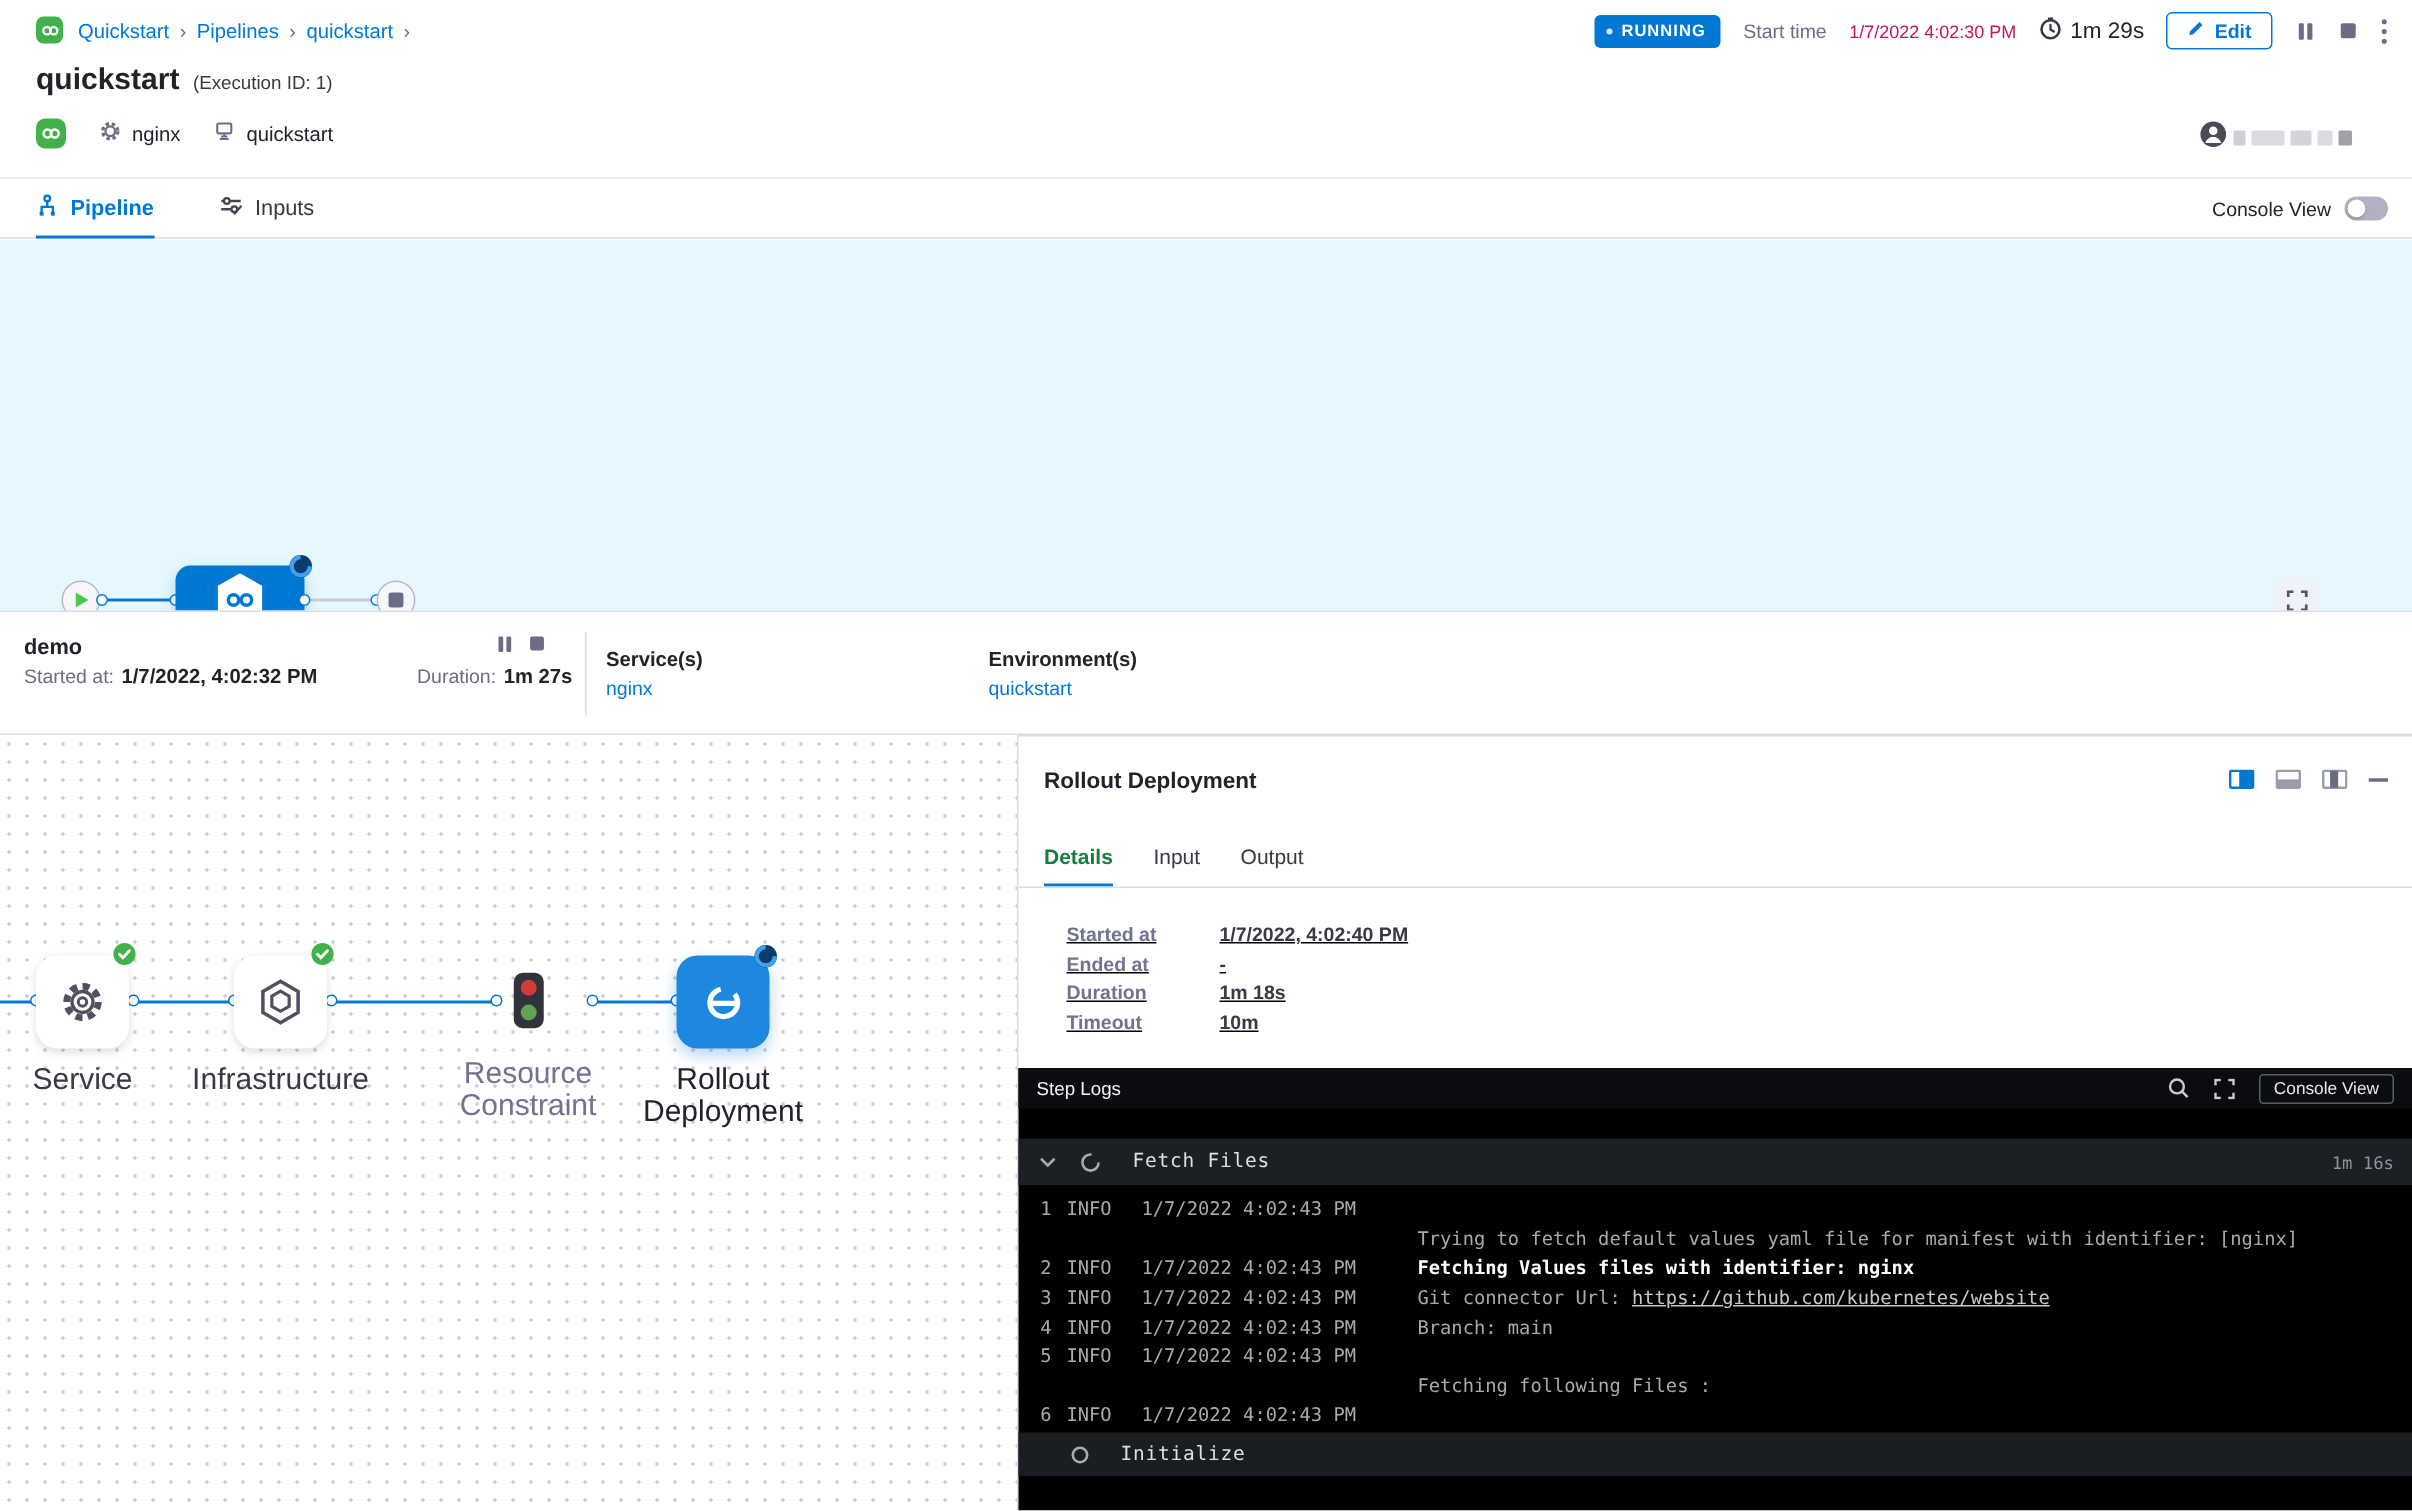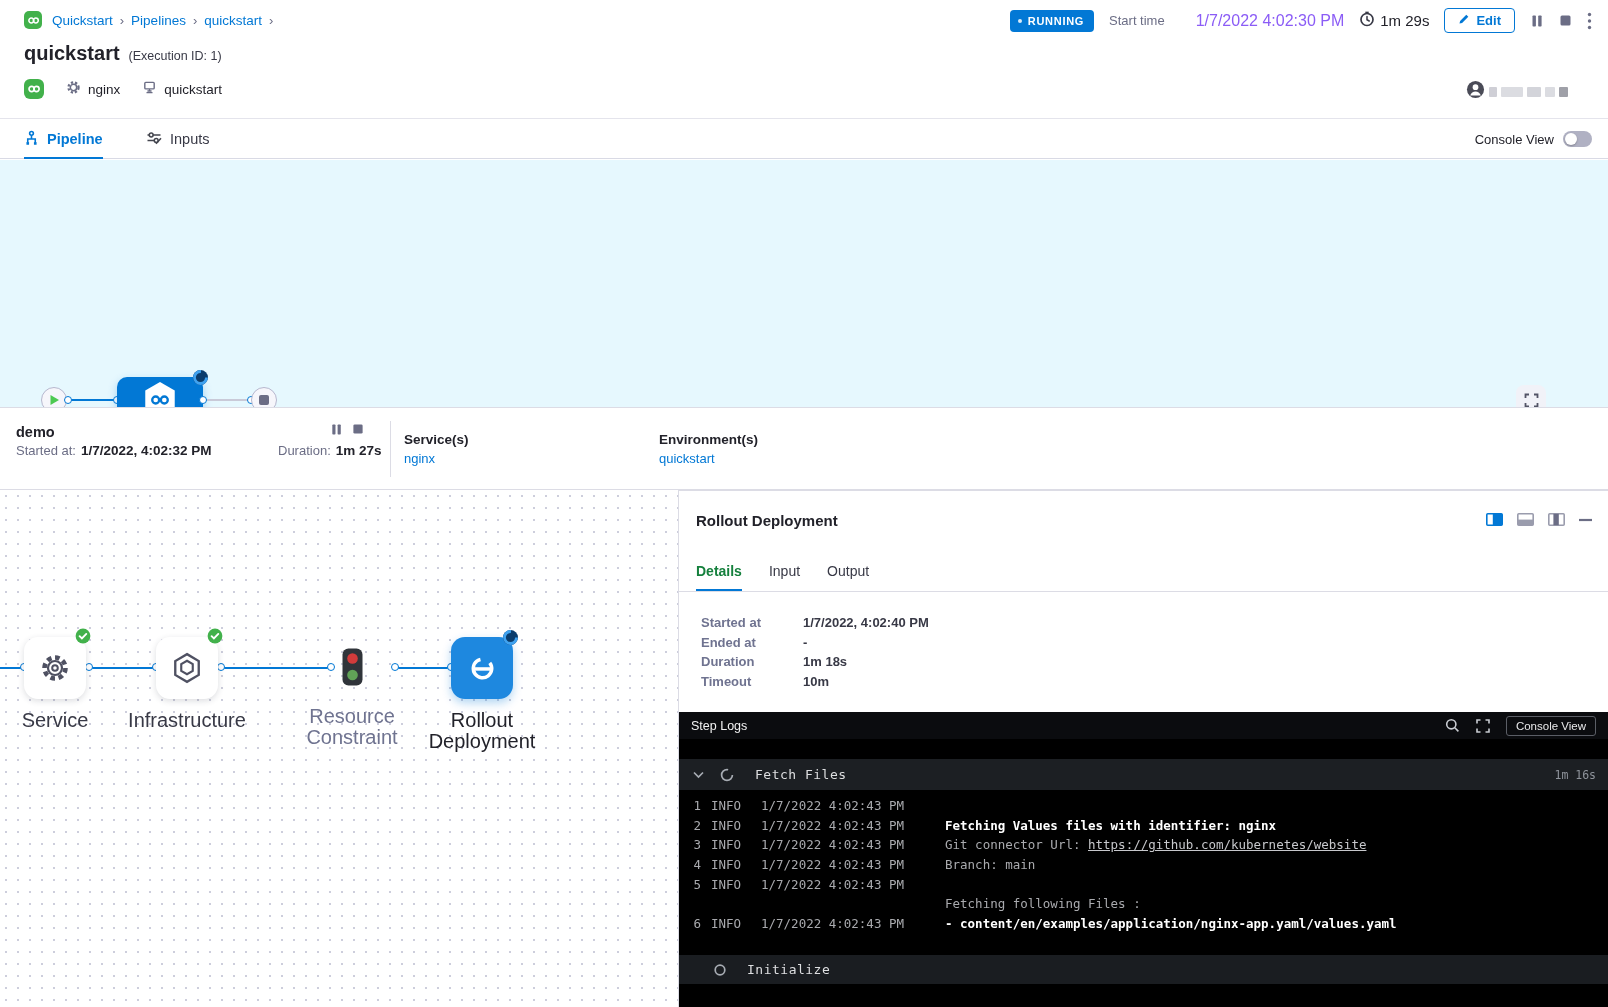--- a/index.html
+++ b/index.html
@@ -12,21 +12,21 @@
   .row1 { position:absolute; left:24px; top:11px; display:flex; align-items:center; gap:5px; }
   .cd-chip { width:18px; height:18px; border-radius:5px; background:#42B14B; display:flex;
     align-items:center; justify-content:center; margin-right:5px; }
   .crumb { color:#0278D5; font-size:13.5px; text-decoration:none; cursor:pointer; }
   .crumb-sep { color:#6B6D85; font-size:13px; padding:0 2px; }
   .row1r { position:absolute; right:16px; top:8px; display:flex; align-items:center; gap:15px; }
   .badge { background:#0278D5; color:#fff; font-size:11px; font-weight:700; letter-spacing:.7px;
     border-radius:4px; padding:5px 10px 5px 8px; display:flex; align-items:center; gap:6px; }
   .badge .dot { width:4px; height:4px; border-radius:50%; background:#fff; opacity:.85; }
   .muted { color:#6B6D85; font-size:13px; }
-  .timeval { color:#8b5cf6; font-size:16px;margin-left:16px; }
+  .timeval { color:#be185d; font-size:12px; }
   .elapsed { display:flex; align-items:center; gap:5px; color:#22222A; font-size:15px; }
   .edit-btn { display:flex; align-items:center; gap:6px; border:1px solid #0278D5; background:#fff;
     color:#0278D5; border-radius:4px; font-size:13px; font-weight:700; padding:4px 13px; cursor:pointer; }
   .iconbtn { display:flex; align-items:center; justify-content:center; cursor:pointer; }
   .row2 { position:absolute; left:24px; top:42px; display:flex; align-items:baseline; gap:9px; }
   .row2 h1 { font-size:20px; font-weight:700; color:#22222A; }
   .exec-id { font-size:12.5px; color:#383946; }
   .row3 { position:absolute; left:24px; top:79px; display:flex; align-items:center; gap:22px; }
   .cd-chip2 { width:20px; height:20px; border-radius:6px; background:#42B14B; display:flex;
     align-items:center; justify-content:center; }
@@ -91,21 +91,21 @@
   .panel { position:absolute; left:678px; top:490px; width:930px; height:517px; background:#fff;
     border-left:1px solid #DCDCE5; border-top:1px solid #DCDCE5; }
   .p-title { position:absolute; left:17px; top:21px; font-size:15px; font-weight:700; color:#22222A; }
   .p-layouts { position:absolute; right:16px; top:22px; display:flex; align-items:center; gap:14px; }
   .ptabs { position:absolute; left:17px; top:59px; display:flex; gap:27px; }
   .ptab { position:relative; height:41px; display:flex; align-items:center; font-size:14px;
     color:#383946; cursor:pointer; }
   .ptab.active { font-weight:700; color:#15803d; }
   .ptab.active::after { content:""; position:absolute; left:0; right:0; bottom:0; height:2.5px; background:#0278D5; }
   .ptab-border { position:absolute; left:0; right:0; top:100px; height:1px; background:#DCDCE5; }
-  .detail-rows { position:absolute; left:22px; top:122px; }
+  .detail-rows { position:absolute; left:32px; top:122px;text-decoration:underline; }
   .drow { display:flex; height:19.5px; align-items:center; }
   .dlab { width:102px; font-size:13px; font-weight:600; color:#6F7390; }
   .dval { font-size:13px; font-weight:700; color:#383946; }
 
   
   .logs { position:absolute; left:0; right:0; top:221px; bottom:0; background:#000; }
   .log-head { position:absolute; left:0; right:0; top:0; height:27px; background:#0B0C0F;
     display:flex; align-items:center; padding:0 12px; }
   .log-title { color:#F2F2F2; font-size:12.5px; }
   .log-tools { margin-left:auto; display:flex; align-items:center; gap:16px; }
@@ -510,20 +510,23 @@
         <span class="sect-name mono" style="margin-left:21px;">Fetch Files</span>
         <span class="sect-dur mono">1m 16s</span>
       </div>
 
       <div class="logrows mono">
         <div class="logrow">
           <span class="ln">1</span>
             <span class="lvl">INFO</span>
             <span class="ltime">1/7/2022 4:02:43 PM</span>
         </div>
+        <div class="logrow controw">
+          <span class="lmsg">Trying to fetch default values yaml file for manifest with identifier: [nginx]</span>
+        </div>
         <div class="logrow">
           <span class="ln">2</span>
             <span class="lvl">INFO</span>
             <span class="ltime">1/7/2022 4:02:43 PM</span>
           <span class="lmsg"><b>Fetching Values files with identifier: nginx</b></span>
         </div>
         <div class="logrow">
           <span class="ln">3</span>
             <span class="lvl">INFO</span>
             <span class="ltime">1/7/2022 4:02:43 PM</span>
@@ -540,21 +543,20 @@
             <span class="lvl">INFO</span>
             <span class="ltime">1/7/2022 4:02:43 PM</span>
         </div>
         <div class="logrow controw">
           <span class="lmsg">Fetching following Files :</span>
         </div>
         <div class="logrow">
           <span class="ln">6</span>
             <span class="lvl">INFO</span>
             <span class="ltime">1/7/2022 4:02:43 PM</span>
-          <span class="lmsg"><b>- content/en/examples/application/nginx-app.yaml/values.yaml</b></span>
         </div>
       </div>
 
       <div class="sect sect-init">
         <span class="iconbtn" style="margin-left:23px;">
           <svg width="12" height="12" viewBox="0 0 12 12">
               <circle cx="6" cy="6" r="4.8" fill="none" stroke="#A7ACB3" stroke-width="1.7"></circle>
             </svg>
         </span>
         <span class="sect-name mono" style="margin-left:21px;">Initialize</span>

